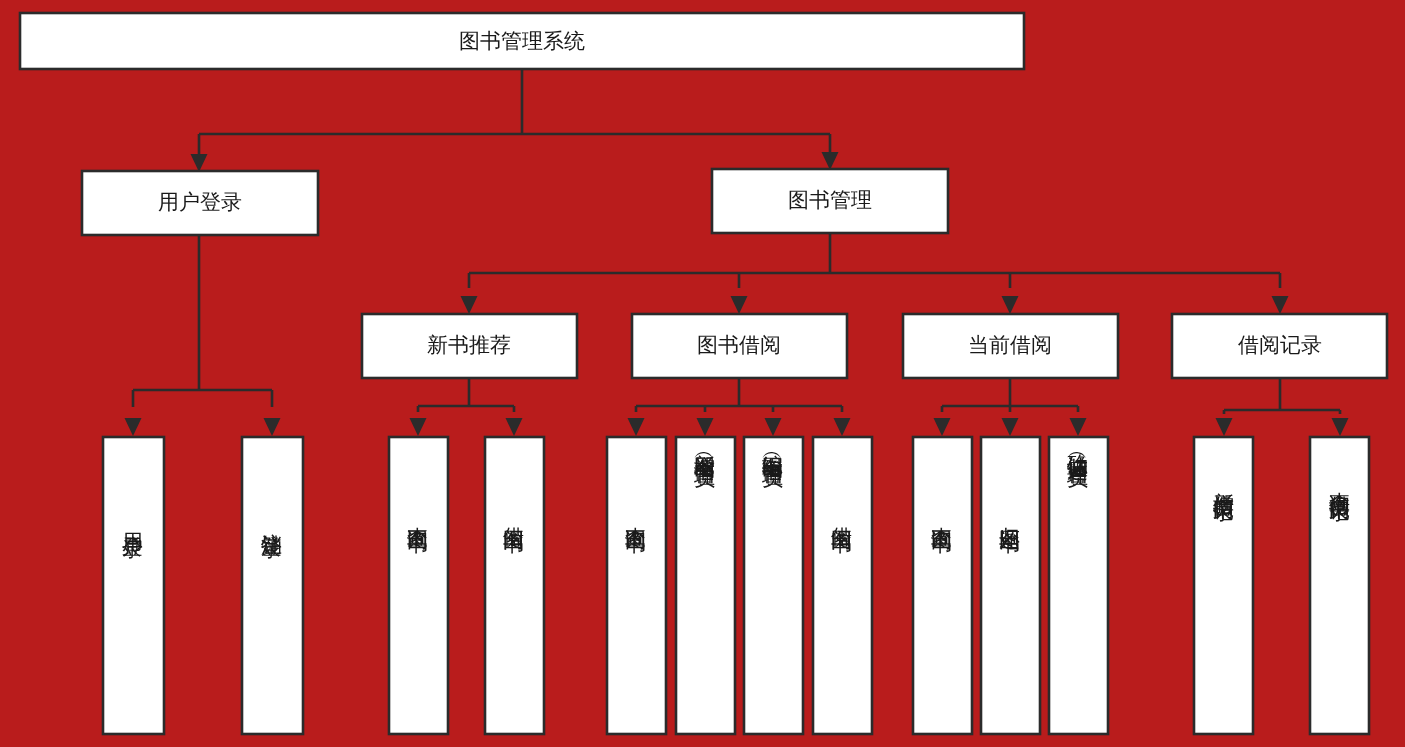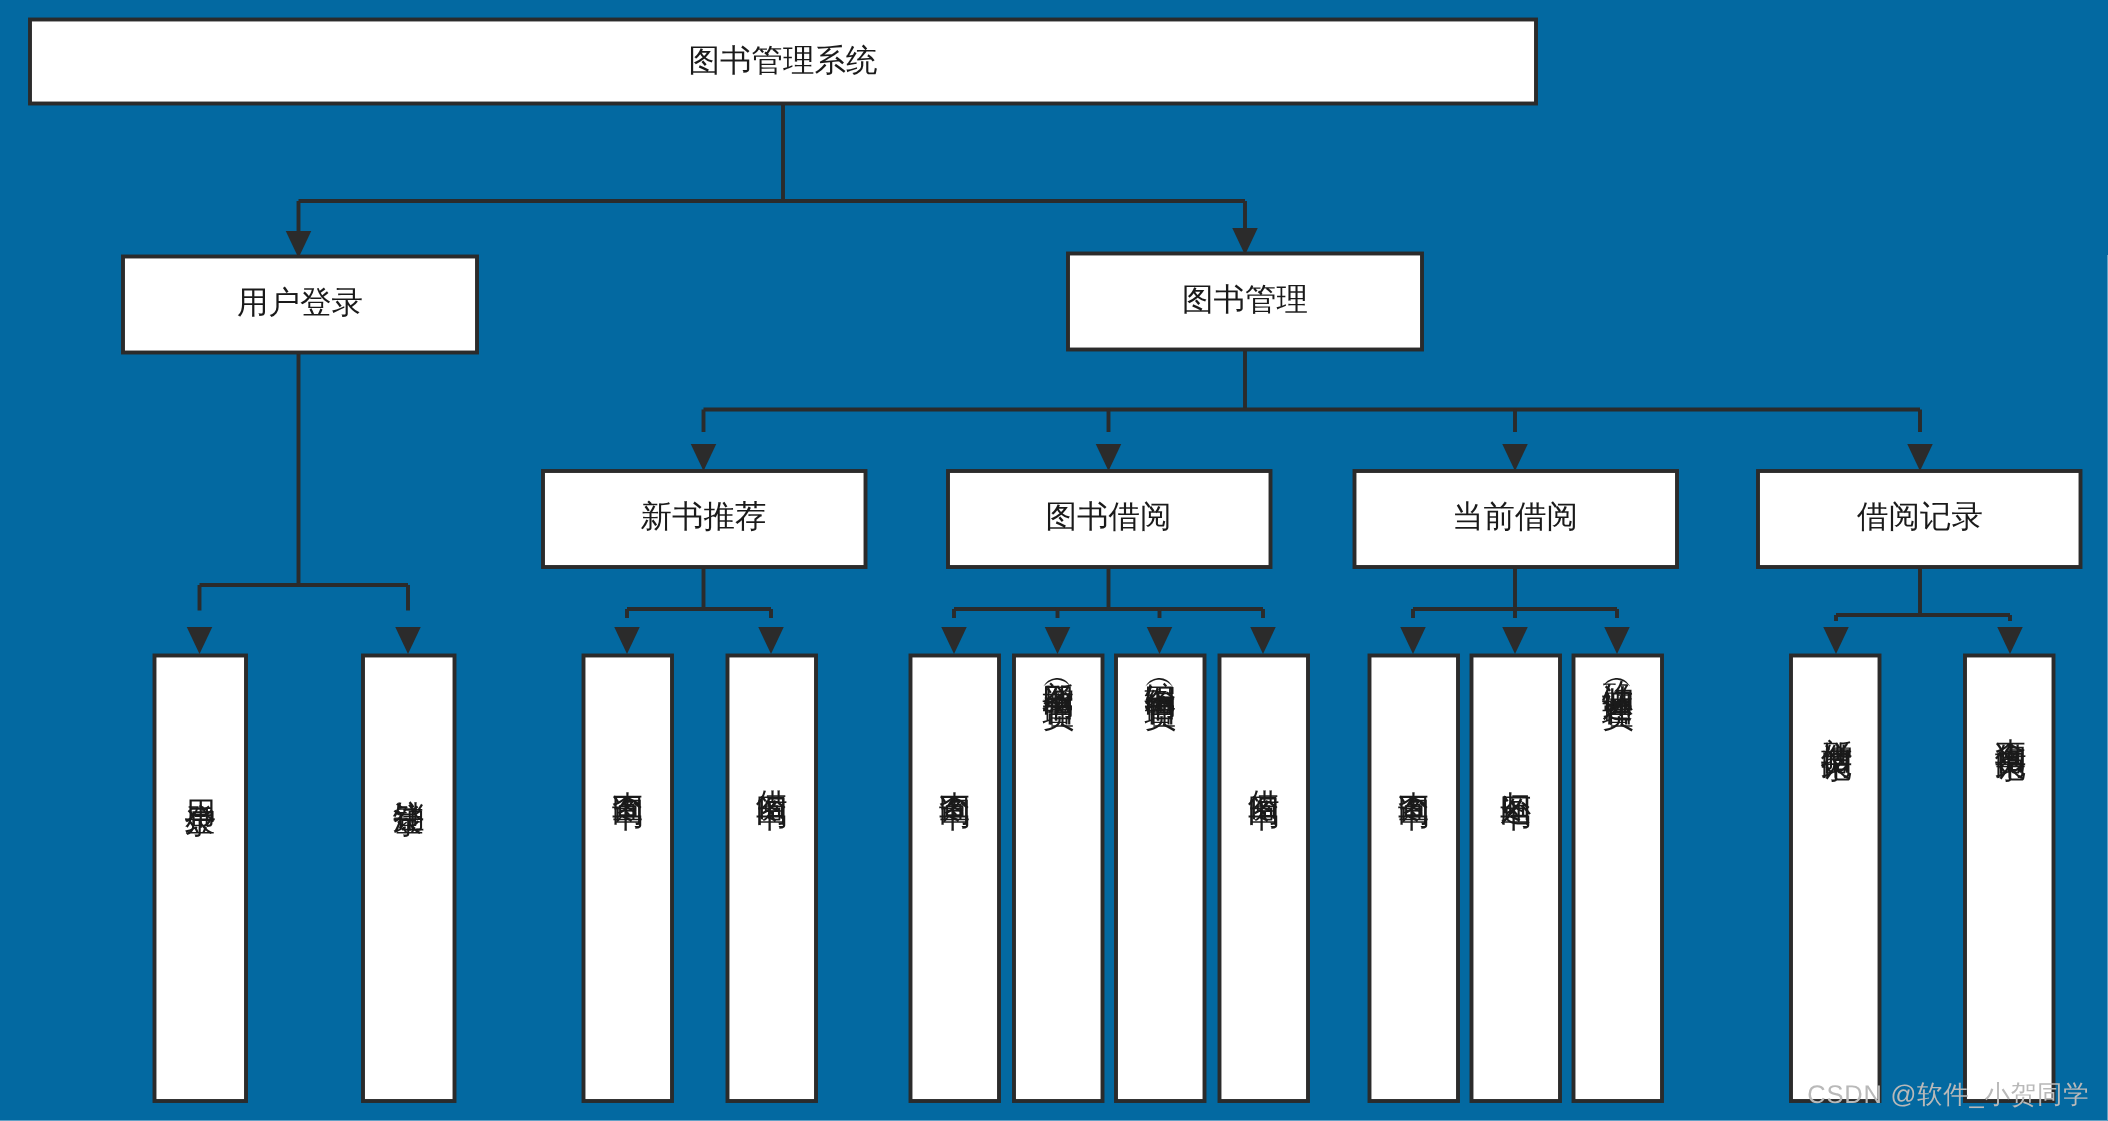--- a/index.html
+++ b/index.html
@@ -10,21 +10,21 @@
   body {
     width: 1405px;
     height: 747px;
     overflow: hidden;
     font-family: "Liberation Sans", "DejaVu Sans", sans-serif;
   }
   #diagram-root {
     position: relative;
     width: 1405px;
     height: 747px;
-    background: #0369a1;
+    background: #b91c1c;
   }
   svg#flow {
     display: block;
     width: 1405px;
     height: 747px;
   }
   .node-box {
     fill: #ffffff;
     stroke: #2b2b2b;
     stroke-width: 2.6;
@@ -254,15 +254,14 @@
       <text class="leaf-label" x="1224" y="481">新增借阅记录</text>
     </g>
 
     <g>
       <rect class="leaf-box" x="1310" y="437" width="59" height="297"></rect>
       <text class="leaf-label" x="1340" y="481">查询借阅记录</text>
     </g>
 
   </svg>
 
-  <div class="watermark">CSDN @软件_小贺同学</div>
 
 </div>
 
 </body></html>

